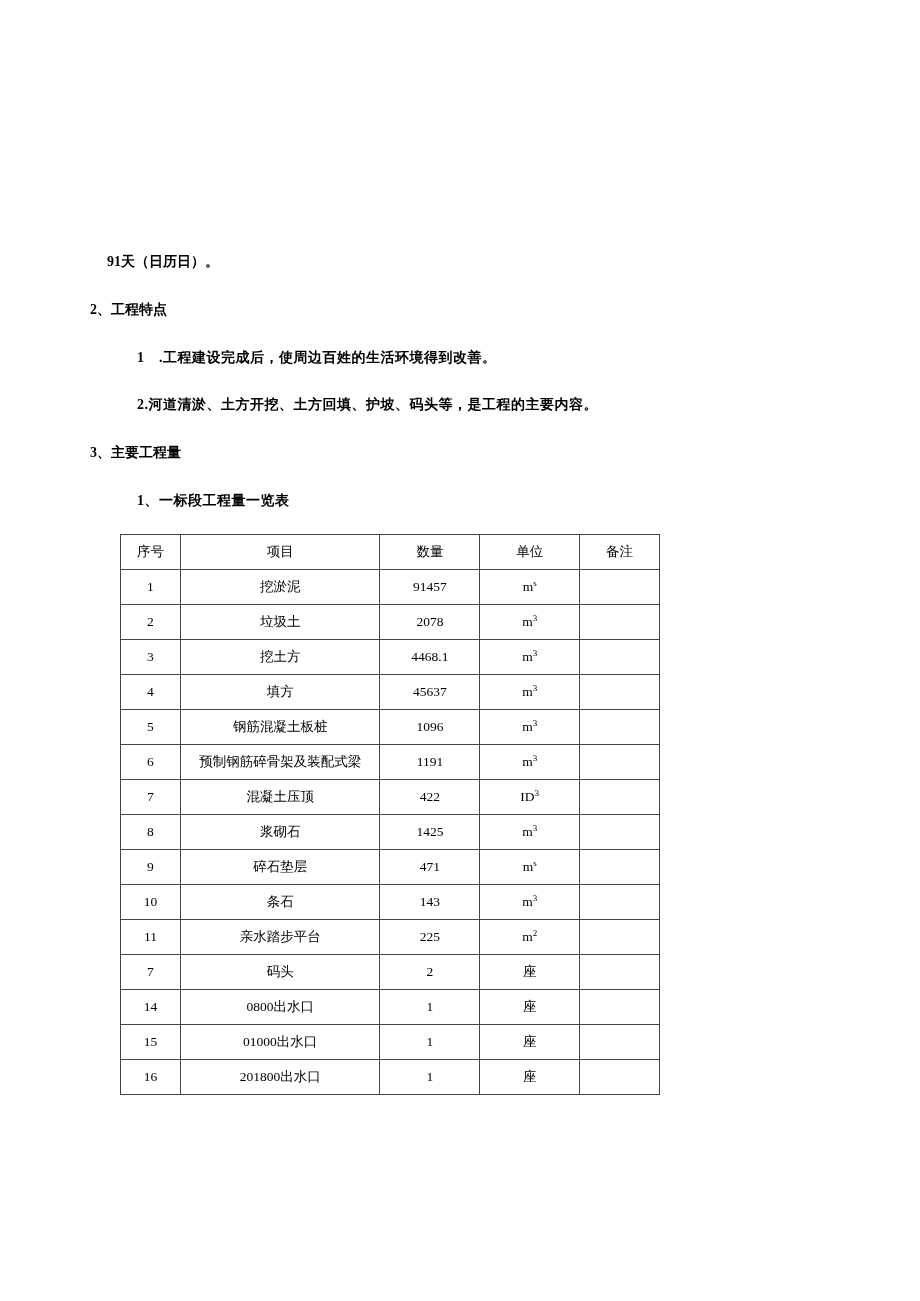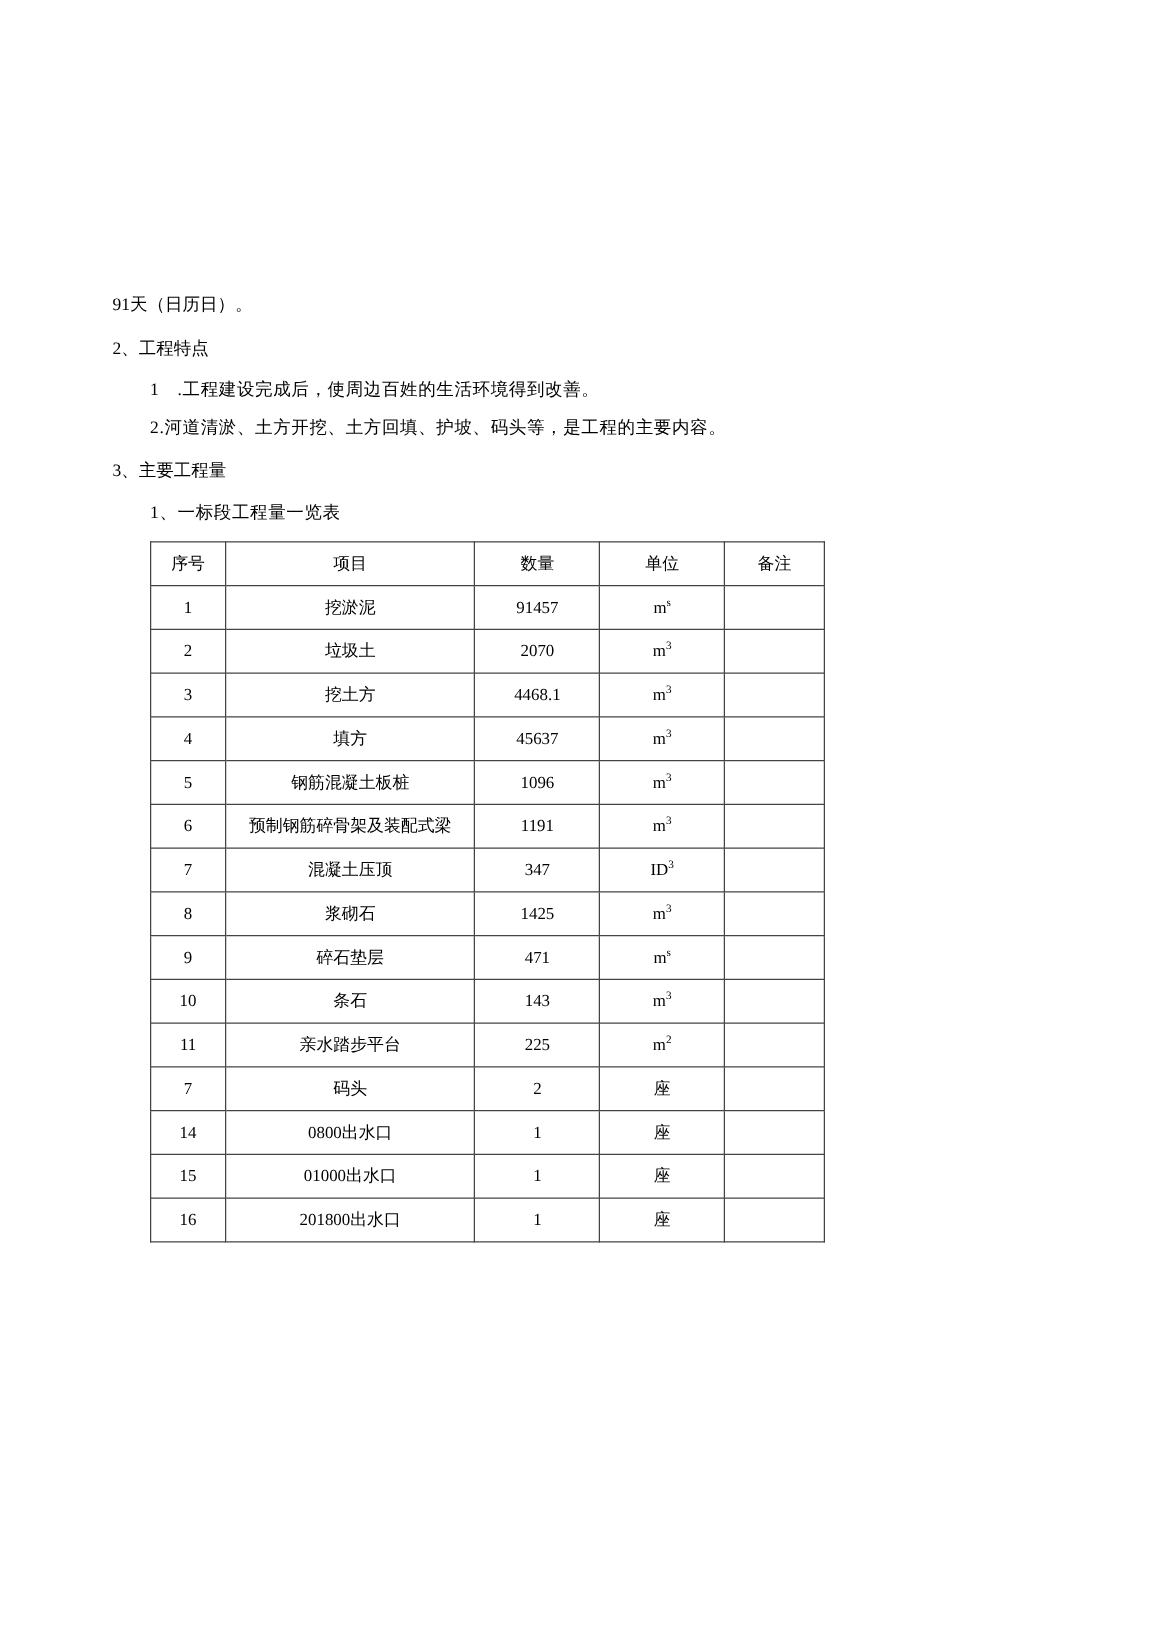--- a/index.html
+++ b/index.html
@@ -12,25 +12,27 @@
   }
   .page {
     width: 920px;
     min-height: 1301px;
     padding: 230px 125px 0 90px;
     box-sizing: border-box;
     position: relative;
   }
   .line {
     line-height: 2.2;
-    margin: 0;
+    margin: 17px;
+    font-weight: bold;
   }
   .h-line {
     line-height: 2.2;
     margin: 4px 0 2px 0;
+    font-weight: bold;
   }
   .indent-1 { padding-left: 30px; letter-spacing: 0.5px; }
   .indent-2 { padding-left: 30px; letter-spacing: 0.5px; }
   .list-label {
     display: inline-block;
     min-width: 18px;
   }
   table {
     border-collapse: collapse;
     margin-left: 30px;
@@ -96,21 +98,21 @@
         <tr>
           <td>1</td>
           <td>挖淤泥</td>
           <td>91457</td>
           <td><span>m</span><sup>s</sup></td>
           <td></td>
         </tr>
         <tr>
           <td>2</td>
           <td>垃圾土</td>
-          <td>2070</td>
+          <td>2078</td>
           <td><span>m</span><sup>3</sup></td>
           <td></td>
         </tr>
         <tr>
           <td>3</td>
           <td>挖土方</td>
           <td>4468.1</td>
           <td><span>m</span><sup>3</sup></td>
           <td></td>
         </tr>
@@ -131,21 +133,21 @@
         <tr>
           <td>6</td>
           <td>预制钢筋碎骨架及装配式梁</td>
           <td>1191</td>
           <td><span>m</span><sup>3</sup></td>
           <td></td>
         </tr>
         <tr>
           <td>7</td>
           <td>混凝土压顶</td>
-          <td>347</td>
+          <td>422</td>
           <td><span>ID</span><sup>3</sup></td>
           <td></td>
         </tr>
         <tr>
           <td>8</td>
           <td>浆砌石</td>
           <td>1425</td>
           <td><span>m</span><sup>3</sup></td>
           <td></td>
         </tr>

